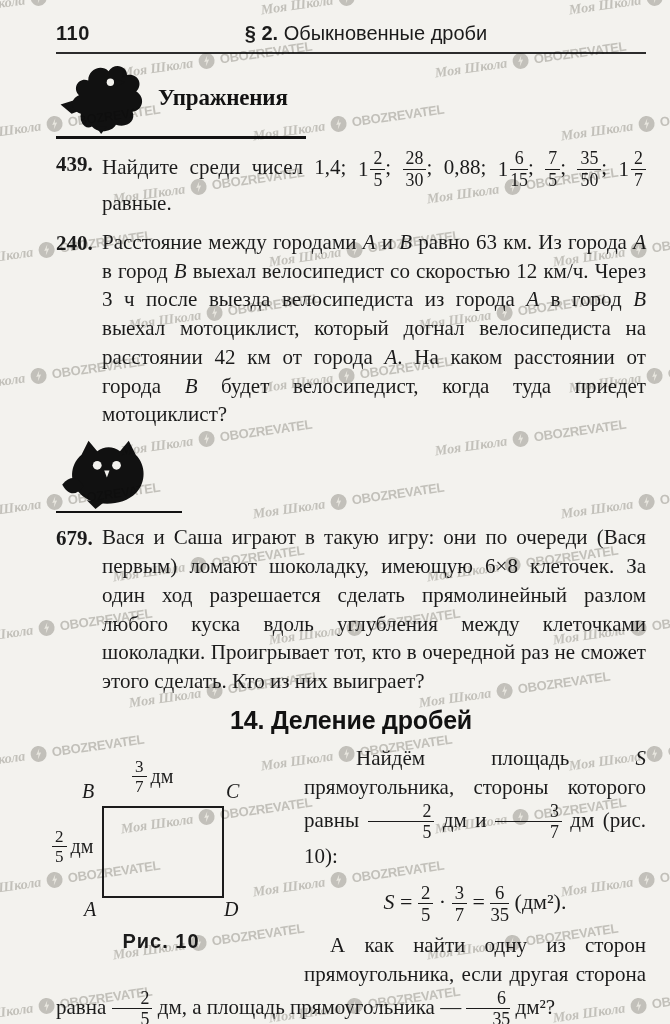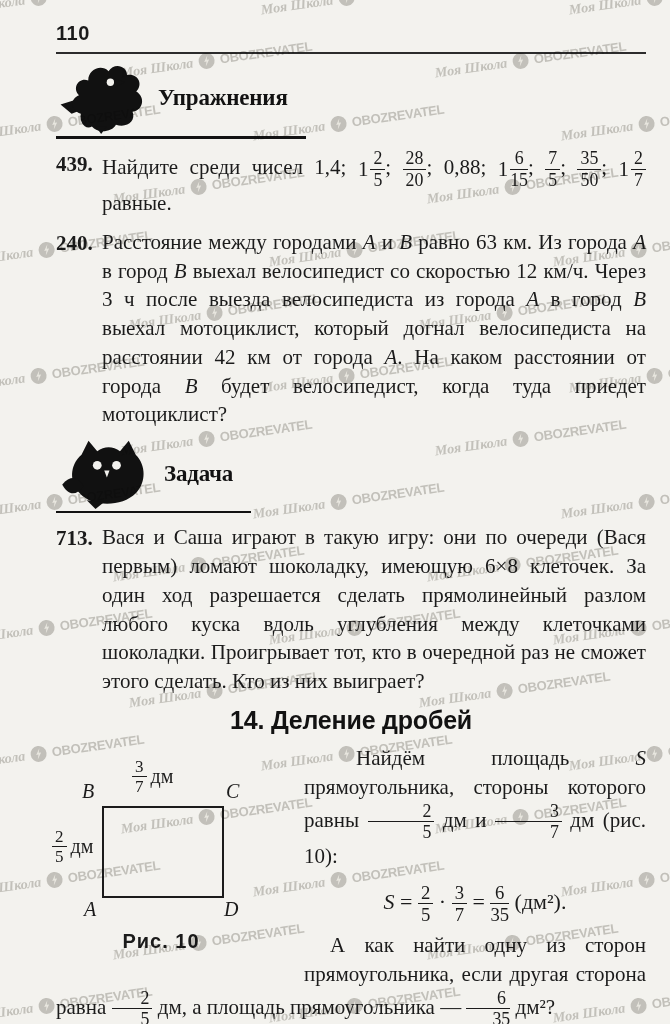--- a/index.html
+++ b/index.html
@@ -409,20 +409,21 @@
         <path d="M10 3 L6 9.2 h2.3 L6.9 14 l4.3-6.6 H8.8 Z" fill="#f3f2ee"></path>
       </svg>
       <span class="wm-brand">OBOZREVATEL</span>
     </div>
   </div>
 
 <div id="content">
 
   <div class="pagehead">
     <span class="pagenum">110</span>
+    <span class="crumb"><span class="seclab">§ 2.</span> <span>Обыкновенные дроби</span></span>
   </div>
   <hr class="headrule">
 
   <div class="badge">
     <svg width="94" height="72" viewBox="0 0 96 78">
       <path d="M2 46 L34 36 L40 46 L14 56 Z" fill="#111"></path>
       <path d="M24 56 C12 52 12 40 22 36 C14 28 22 16 32 20 C32 8 46 2 54 10 C60 0 74 4 74 14 C86 12 92 24 84 32 C94 38 92 52 80 54 C84 64 74 72 62 68 C58 76 42 78 36 70 C28 74 22 64 24 56 Z" fill="#111"></path>
       <circle cx="56" cy="22" r="4" fill="#f3f2ee"></circle>
       <path d="M60 18 L72 22 L60 28 Z" fill="#111"></path>
       <path d="M40 70 L46 78 L52 70 Z" fill="#111"></path>
@@ -436,21 +437,21 @@
     <span class="prob-num">439.</span>
     <span><span>Найдите среди чисел 1,4; </span><span class="mixed">
           <span class="mw">1</span>
           <span class="frac">
             <span class="fn">2</span>
             <span class="fd">5</span>
           </span>
         </span><span>; </span><span class="mixed">
           <span class="frac">
             <span class="fn">28</span>
-            <span class="fd">20</span>
+            <span class="fd">30</span>
           </span>
         </span><span>; 0,88; </span><span class="mixed">
           <span class="mw">1</span>
           <span class="frac">
             <span class="fn">6</span>
             <span class="fd">15</span>
           </span>
         </span><span>; </span><span class="mixed">
           <span class="frac">
             <span class="fn">7</span>
@@ -478,26 +479,25 @@
   <div class="badge owl">
     <svg width="100" height="70" viewBox="0 0 104 80">
       <path d="M24 18 L32 2 L42 14 C50 8 60 8 68 14 L78 2 L86 18 C98 30 98 50 86 62 C70 78 36 78 22 62 C10 50 10 30 24 18 Z" fill="#111"></path>
       <path d="M2 52 C12 40 22 44 26 54 C18 66 8 64 2 52 Z" fill="#111"></path>
       <path d="M30 70 L40 80 L50 72 Z" fill="#111"></path>
       <circle cx="42" cy="30" r="5" fill="#f3f2ee"></circle>
       <circle cx="64" cy="30" r="5" fill="#f3f2ee"></circle>
       <path d="M50 36 L56 36 L53 44 Z" fill="#f3f2ee"></path>
     </svg>
     <div class="badge-title">
-      <div>Задача</div>
     </div>
   </div>
 
   <div class="prob">
-    <span class="prob-num">713.</span>
+    <span class="prob-num">679.</span>
     <span><span>Вася и Саша играют в такую игру: они по очереди (Вася первым) ломают шоколадку, имеющую 6×8 клеточек. За один ход разрешается сделать прямолинейный разлом любого куска вдоль углубления между клеточками шоколадки. Проигрывает тот, кто в очередной раз не сможет этого сделать. Кто из них выиграет?</span></span>
   </div>
 
   <h2 class="sec-title">14. Деление дробей</h2>
 
   <div class="sec-body">
 
     <div class="figure">
       <span class="fig-topside">
         <span class="frac">

